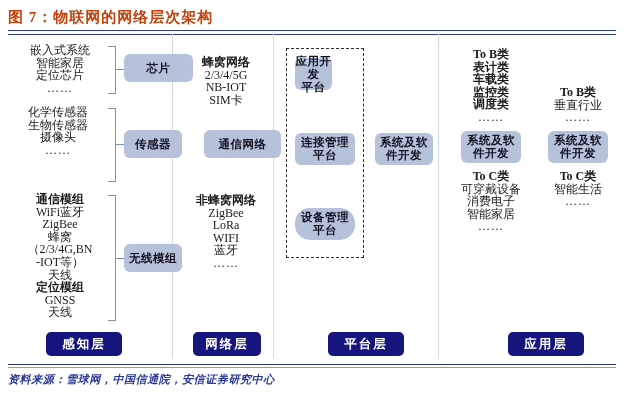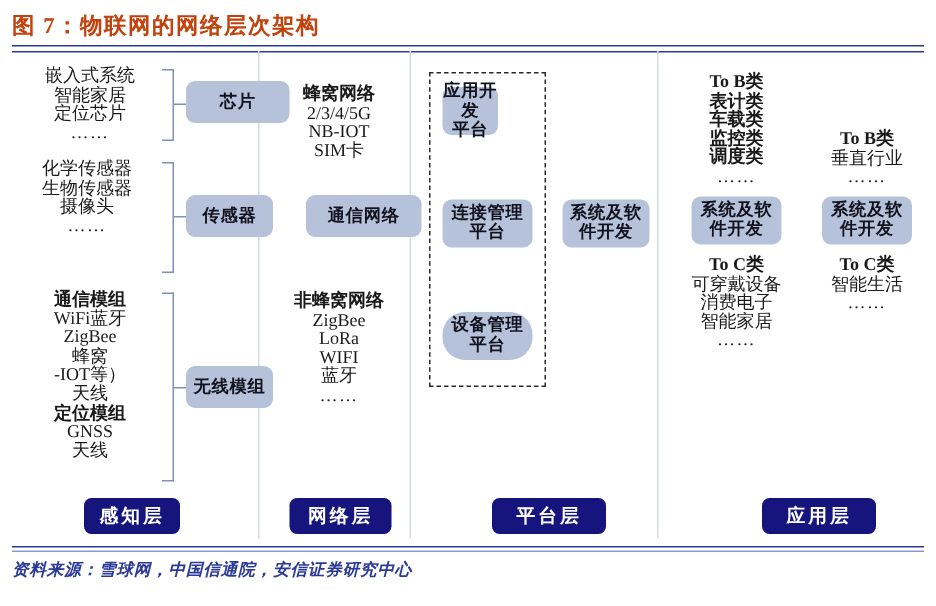--- a/index.html
+++ b/index.html
@@ -190,20 +190,21 @@
   </div>
   <div class="bracket" style="left:100px; top:74px; width:8px; height:74px;"></div>
   <div class="bracket-stem" style="left:108px; top:110px; width:8px;"></div>
   <div class="bluebox" style="left:116px; top:96px; width:58px; height:28px;">传感器</div>
 
   <div class="textblock" style="left:6px; top:159px; width:92px;">
     <span class="hd">通信模组</span>
     <span class="ln">WiFi蓝牙</span>
     <span class="ln">ZigBee</span>
     <span class="ln">蜂窝</span>
+    <span class="ln">（2/3/4G,BN</span>
     <span class="ln">-IOT等）</span>
     <span class="ln">天线</span>
     <span class="hd">定位模组</span>
     <span class="ln">GNSS</span>
     <span class="ln">天线</span>
   </div>
   <div class="bracket" style="left:100px; top:161px; width:8px; height:126px;"></div>
   <div class="bracket-stem" style="left:108px; top:224px; width:8px;"></div>
   <div class="bluebox" style="left:116px; top:210px; width:58px; height:28px;">无线模组</div>
 
@@ -271,20 +272,20 @@
 件开发</span>
     </div>
   <div class="textblock" style="left:534px; top:136px; width:72px;">
     <span class="hd">To C类</span>
     <span class="ln">智能生活</span>
     <span class="dots">……</span>
   </div>
 </div>
 
 <div id="layer-bar">
-  <div class="layer-chip" style="left:48px; width:64px;">感知层</div>
+  <div class="layer-chip" style="left:38px; width:76px;">感知层</div>
   <div class="layer-chip" style="left:185px; width:68px;">网络层</div>
   <div class="layer-chip" style="left:320px; width:76px;">平台层</div>
   <div class="layer-chip" style="left:500px; width:76px;">应用层</div>
 </div>
 
 <div id="bottom-rule"></div>
 <div id="source-note">资料来源：雪球网，中国信通院，安信证券研究中心</div>
 
 </body></html>

